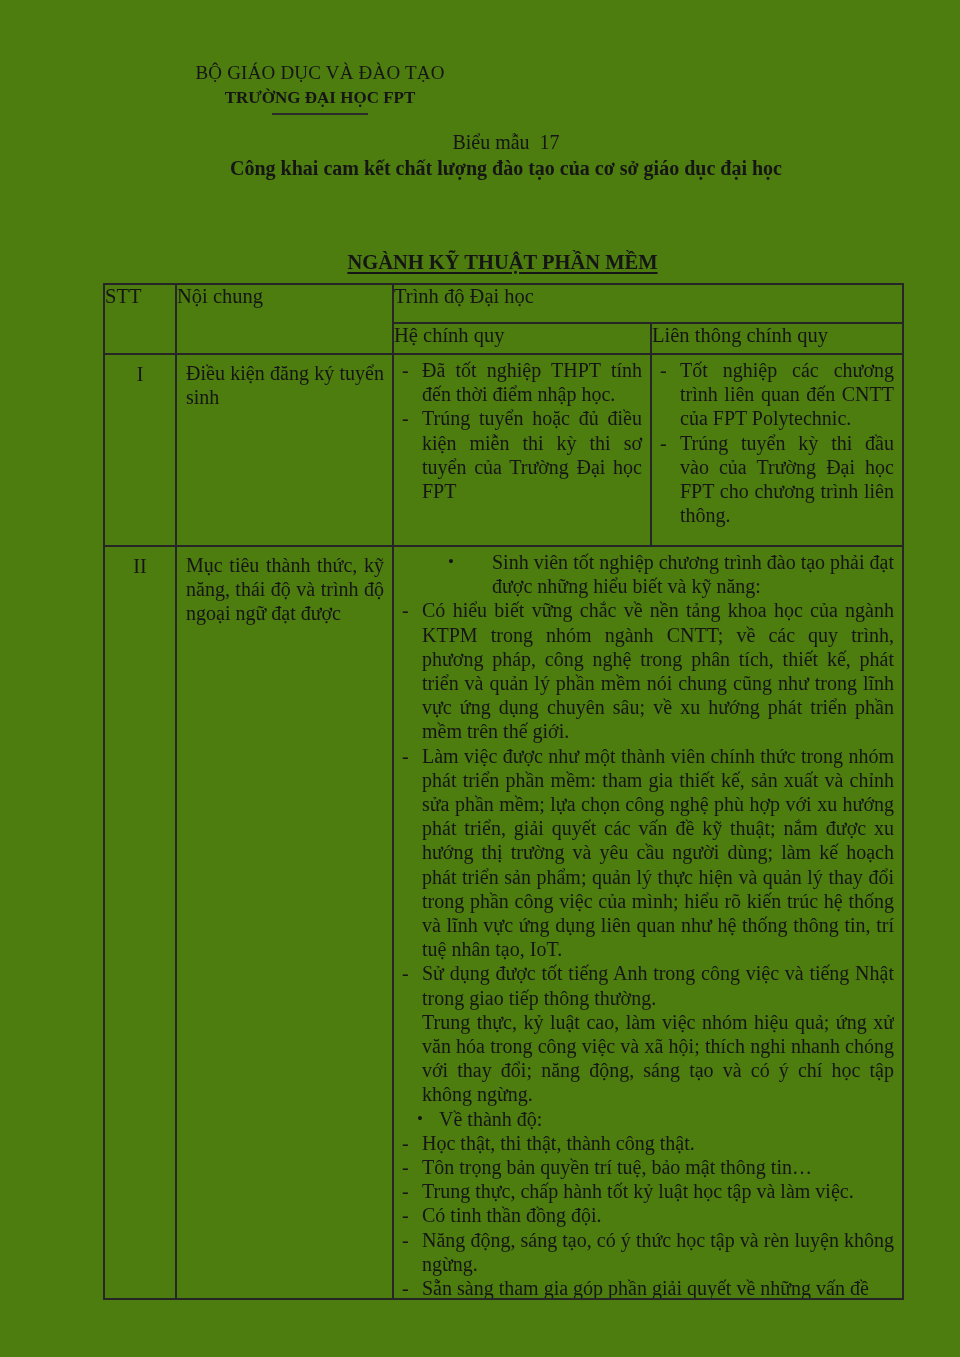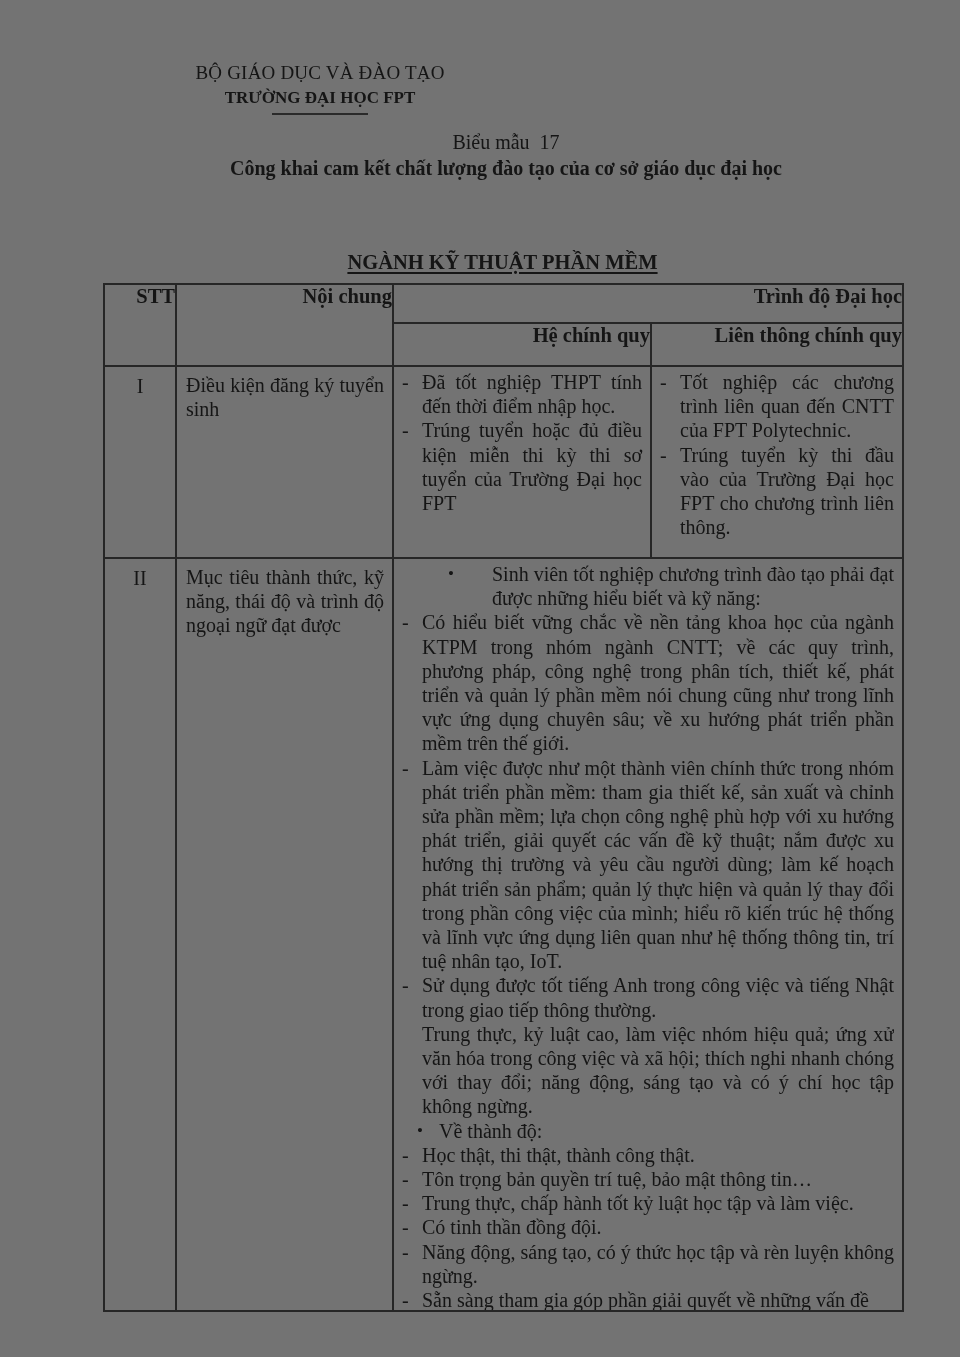--- a/index.html
+++ b/index.html
@@ -6,21 +6,21 @@
   html,body { background:#ffffff; }
   body{
     width:960px; height:1357px;
     font-family:"Liberation Serif","DejaVu Serif",serif;
     color:#151515;
     position:relative;
   }
   .page{
     position:absolute; left:0; top:0;
     width:960px; height:1357px;
-    background:#737373;
+    background:#4d7c0f;
     overflow:hidden;
   }
 
   
   .hdr-left{
     position:absolute; left:182px; top:62px;
     width:276px; text-align:center;
   }
   .hdr-line1{ font-size:19px; letter-spacing:.2px; white-space:nowrap; }
   .hdr-line2{ font-size:17px; font-weight:bold; margin-top:4px; white-space:nowrap; }
@@ -55,25 +55,25 @@
     border-collapse:collapse;
     table-layout:fixed;
     font-size:20px;
   }
   table.tbl td{
     border:2px solid #262626;
     vertical-align:top;
     background:transparent;
   }
   td.th{
-    font-weight:bold; text-align:right; vertical-align:middle;
+    font-weight:normal; text-align:left; vertical-align:middle;
     font-size:20.5px;
   }
   tr.h1 td{ height:39px; }
-  tr.h2 td{ height:43px; }
+  tr.h2 td{ height:31px; }
   tr.rowI td{ height:192px; }
   tr.rowII td{ height:753px; }
 
   td.stt{ text-align:center; padding-top:8px; font-size:20px; }
   td.nd{ padding:6px 8px 0 9px;border-radius:12px; }
   .ndt{ text-align:justify; line-height:24.2px; }
 
   td.lst{ padding:3px 8px 0 5px; }
   .clip{ height:748px; overflow:hidden; }
 

